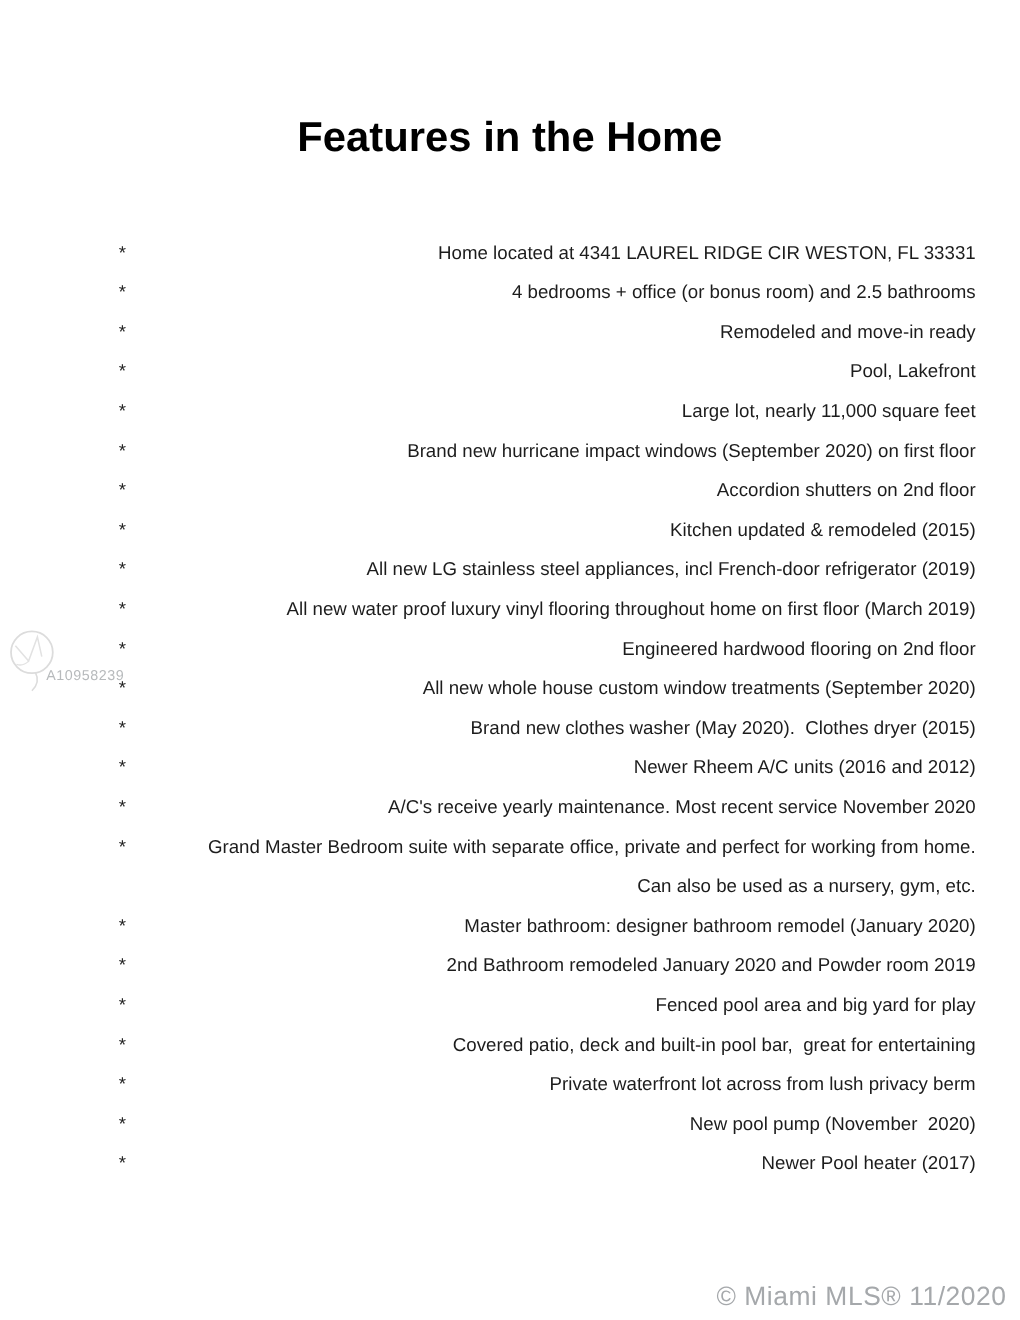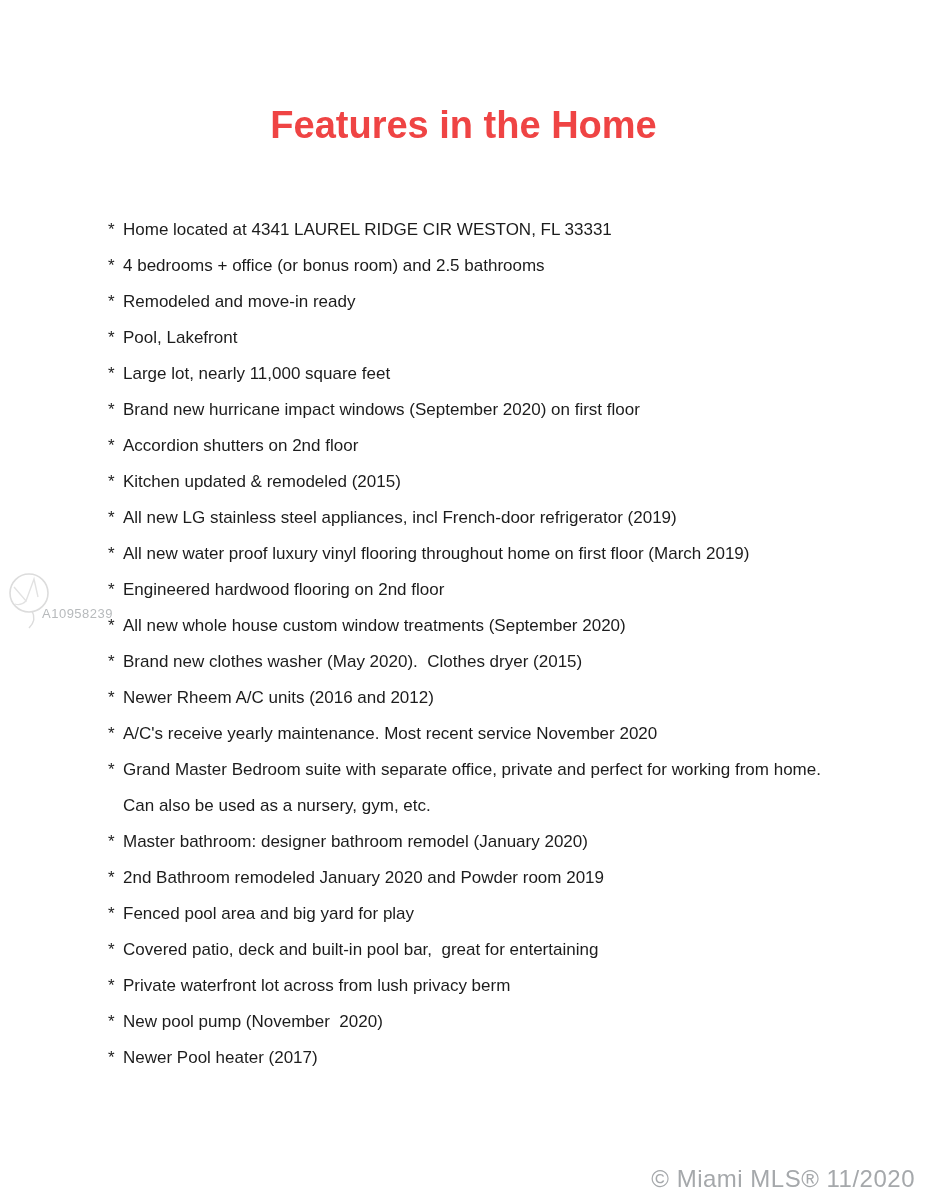--- a/index.html
+++ b/index.html
@@ -18,41 +18,42 @@
   .title {
     position: absolute;
     top: 104px;
     left: 0;
     width: 100%;
     margin: 0;
     text-align: center;
     font-size: 38px;
     font-weight: bold;
     letter-spacing: 0px;
-    color: #ef4444;
+    color: #000000;
   }
   .list {
     position: absolute;
     top: 212px;
     left: 108px;
     right: 40px;
   }
   .item {
     display: flex;
     align-items: flex-start;
   }
   .bullet {
     flex: 0 0 15px;
     width: 15px;
     font-size: 17px;
     line-height: 36px;
     color: #1c1c1c;
   }
   .lines {
     flex: 1 1 auto;
+    text-align: right;
   }
   .item-line {
     font-size: 17px;
     line-height: 36px;
     color: #1c1c1c;
     white-space: pre;
   }
   .wm-left {
     position: absolute;
     left: 5px;

